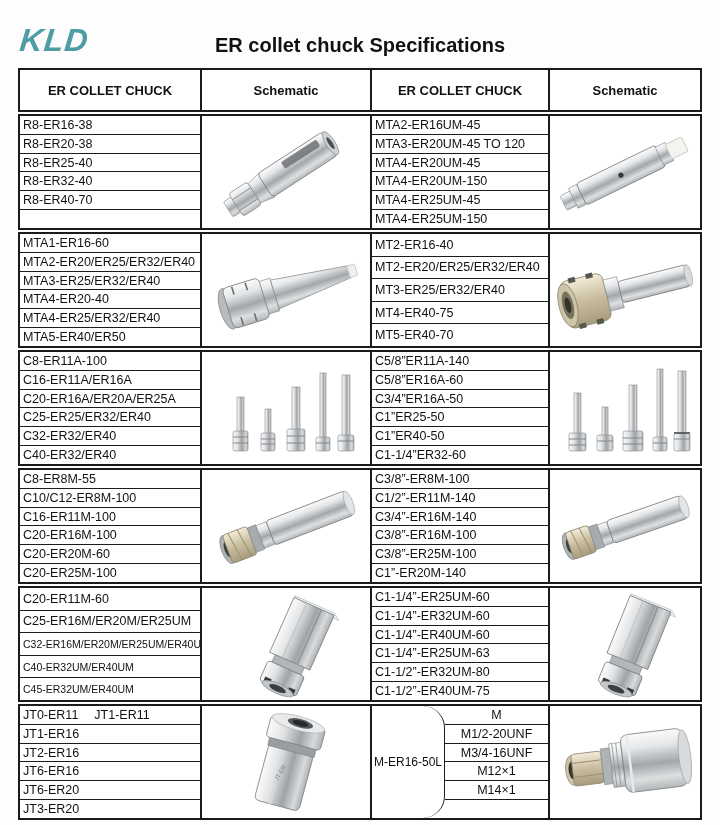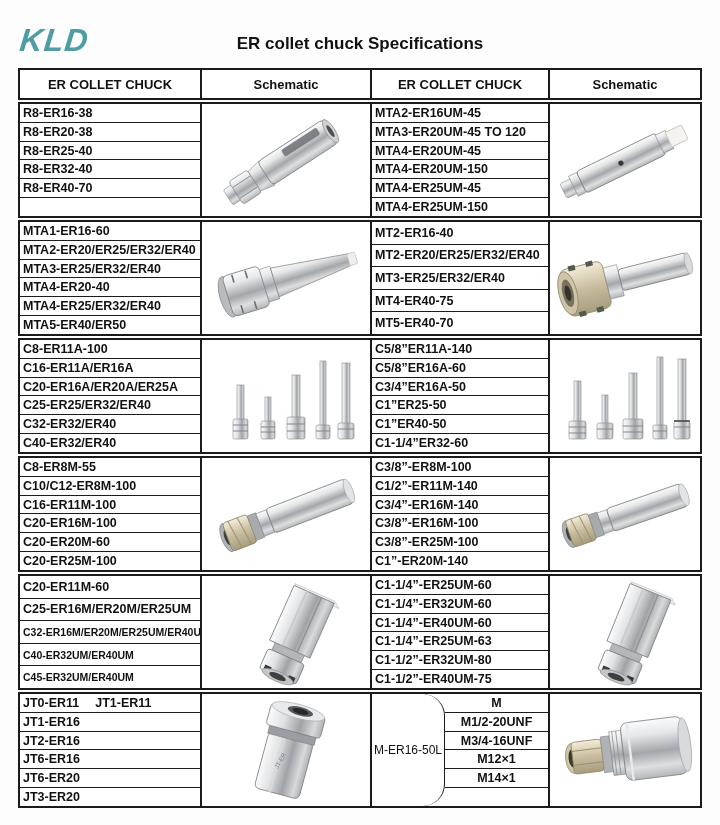--- a/index.html
+++ b/index.html
@@ -6,34 +6,34 @@
   html,body { background:#f7f7f7; }
   body { width:720px; height:825px; font-family:"Liberation Sans", sans-serif; color:#111; position:relative; background:#fdfdfd; }
 
   
   .top { position:relative; height:68px; }
   .logo { position:absolute; left:20px; top:24px; line-height:1; }
   .logo-word { font-size:32px; font-weight:900; font-style:italic; letter-spacing:1px;
                color:#4f9da4; transform:skewX(-6deg); display:inline-block; }
   .logo-tag { font-size:7.5px; font-weight:bold; color:#4f9da4; letter-spacing:2.2px; margin-top:12px; }
   .page-title { position:absolute; left:50%; top:34px; transform:translateX(-50%);
-                font-size:17px; font-weight:bold; white-space:nowrap; }
+                font-size:20px; font-weight:bold; white-space:nowrap; }
 
   
   .tbl { position:absolute; left:18px; top:68px; width:684px; }
-  .hdr { display:flex; height:32px; border:2px solid #1b1b1b; background:#fff; }
+  .hdr { display:flex; height:44px; border:2px solid #1b1b1b; background:#fff; }
   .hdr .hcell { display:flex; align-items:center; justify-content:center;
                 font-size:13px; font-weight:bold; border-right:2px solid #1b1b1b; }
   .hdr .hcell:last-child { border-right:none; }
   .c1 { width:182px; } .c2 { width:170px; } .c3 { width:178px; } .c4 { flex:1; }
 
   .sec { display:flex; height:116px; border:2px solid #1b1b1b; margin-top:2px; background:#fff; }
   .col { border-right:2px solid #1b1b1b; height:100%; }
   .col:last-child { border-right:none; }
-  .rows { display:flex; flex-direction:column;font-weight:bold; }
+  .rows { display:flex; flex-direction:column; }
   .row { flex:1 1 0; border-bottom:1.5px solid #1b1b1b; display:flex; align-items:center;
          padding:0 3px; font-size:12.5px; white-space:nowrap; overflow:hidden; }
   .row:last-child { border-bottom:none; }
   .row.sm { font-size:10.5px; }
   .row.two .second { margin-left:16px; }
   .schem { display:flex; align-items:center; justify-content:center; overflow:hidden; background:#fff; }
   .schem svg { display:block; }
 
   
   .split { display:flex; height:100%; }

